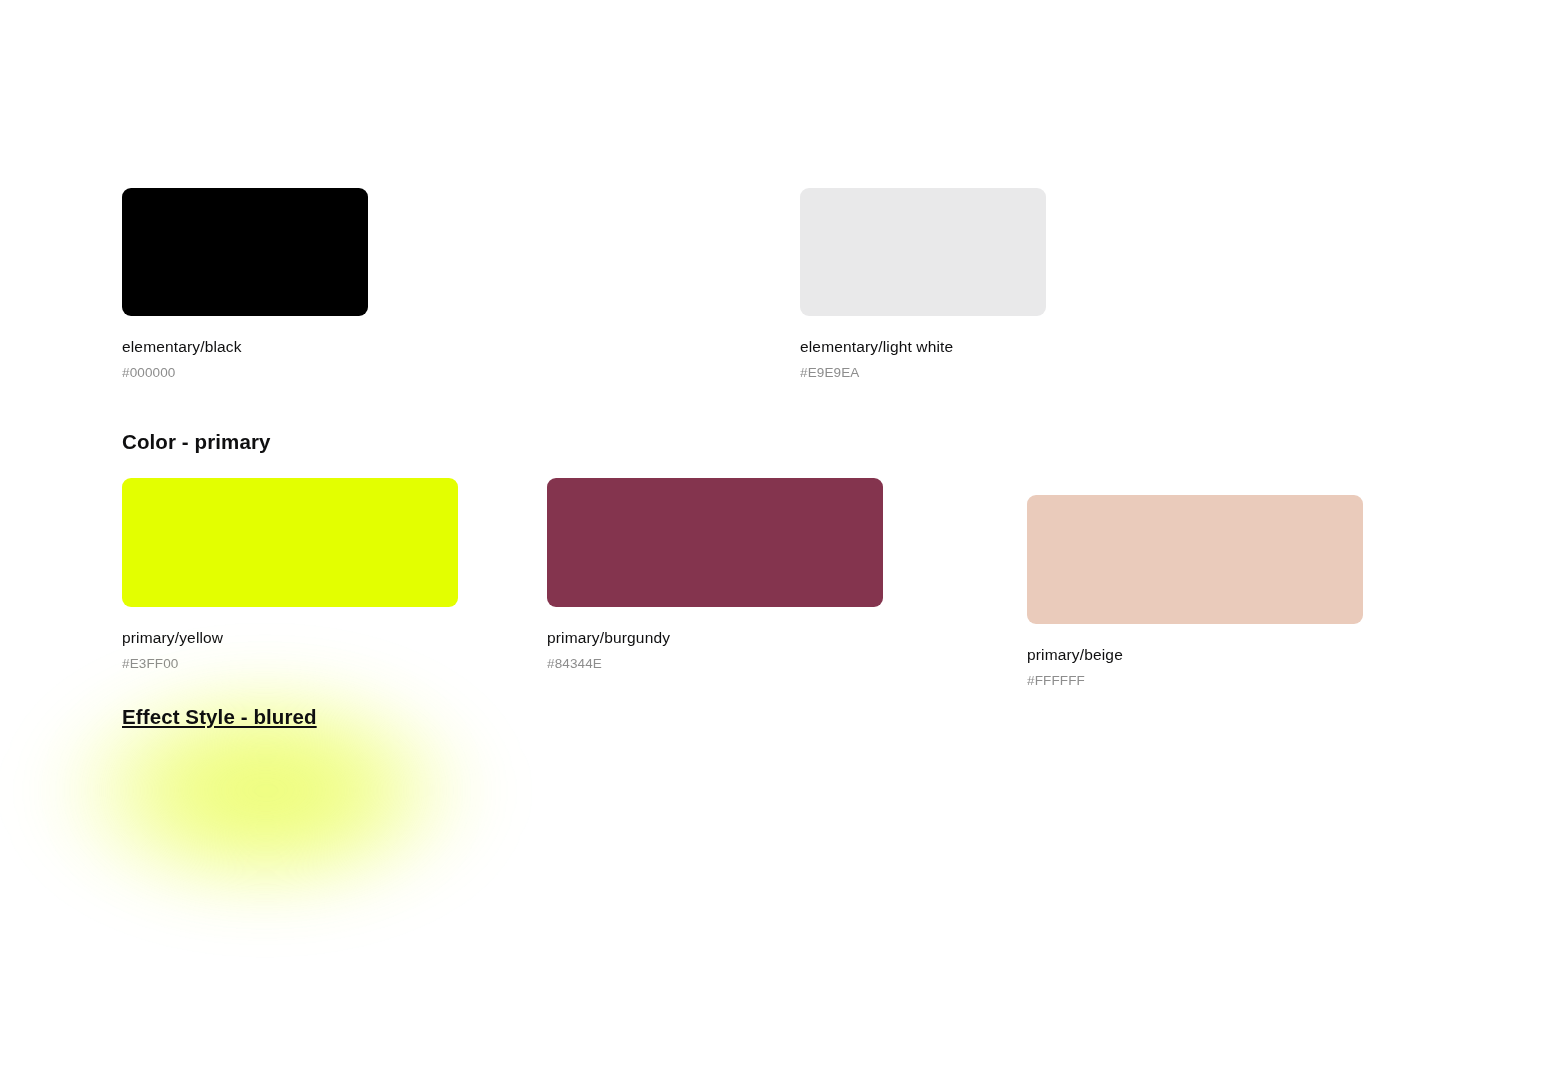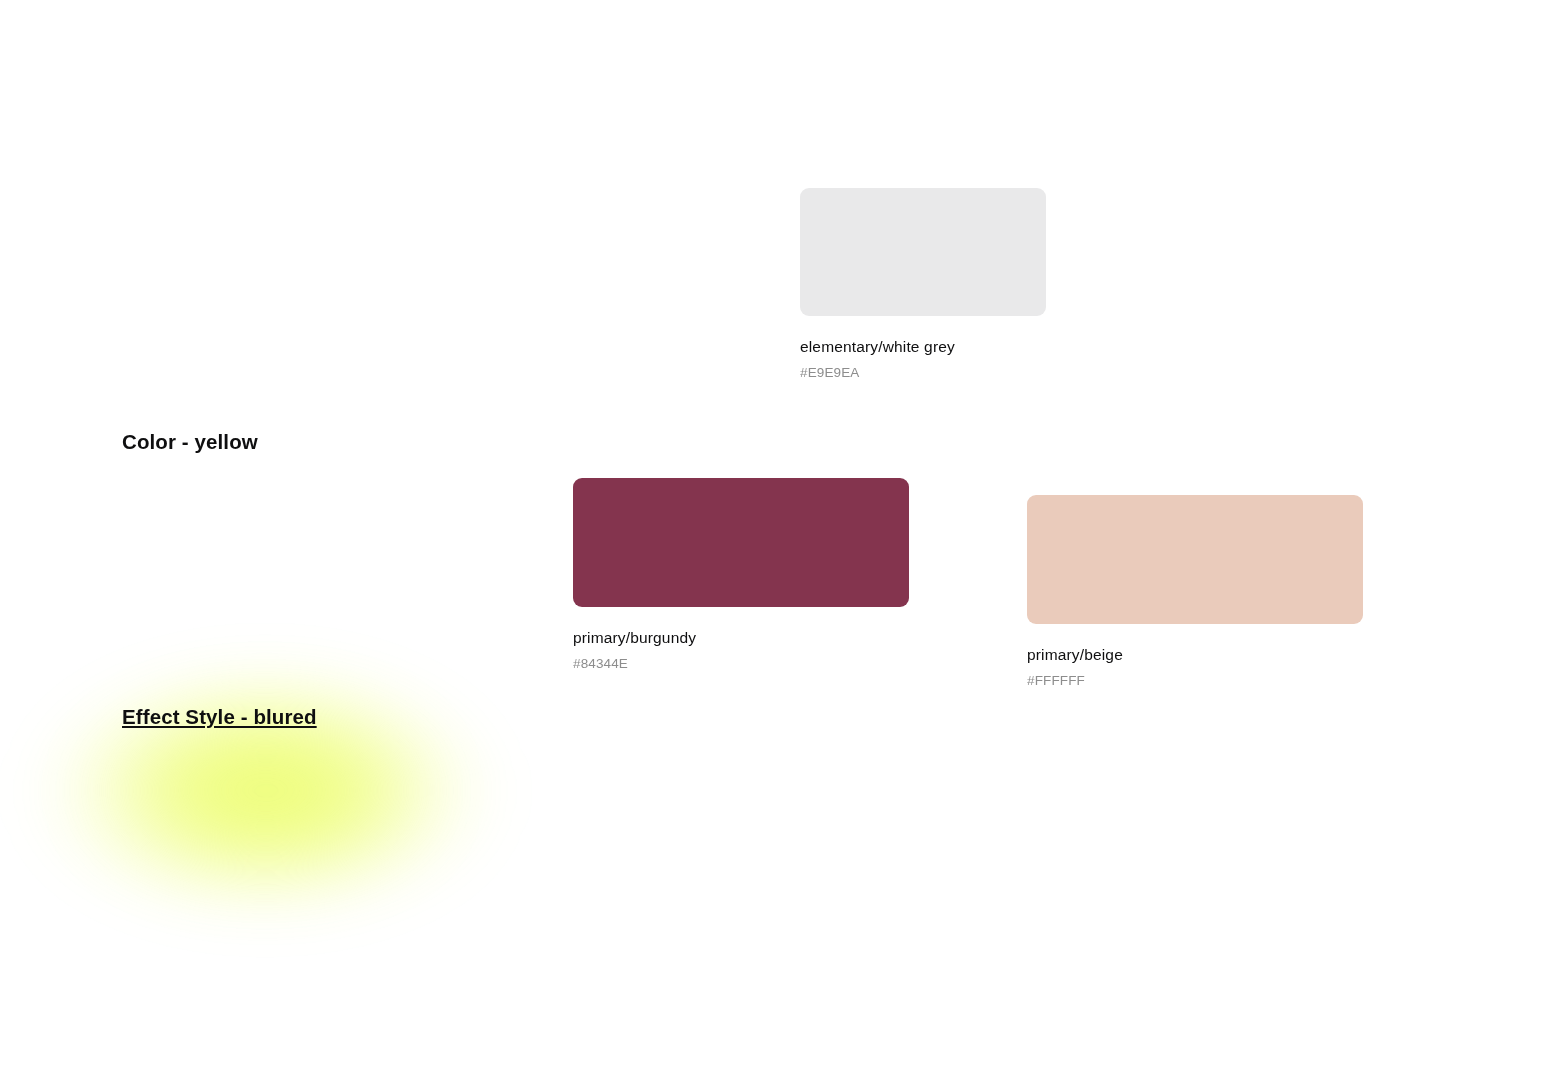--- a/index.html
+++ b/index.html
@@ -88,33 +88,43 @@
         rgba(232, 252, 92, 0) 100%);
     filter: blur(34px);
     pointer-events: none;
   }
 </style>
 </head>
 <body>
 
 <div class="canvas">
 
+  <div class="swatch-group" style="left:122px; top:188px;">
+    <div class="swatch-chip" style="width:246px; height:128px; background:#000000;"></div>
+    <div class="swatch-name">elementary/black</div>
+    <div class="swatch-hex">#000000</div>
+  </div>
 
 
   <div class="swatch-group" style="left:800px; top:188px;">
     <div class="swatch-chip" style="width:246px; height:128px; background:#E9E9EA;"></div>
-    <div class="swatch-name">elementary/white grey</div>
+    <div class="swatch-name">elementary/light white</div>
     <div class="swatch-hex">#E9E9EA</div>
   </div>
 
 
-  <div class="section-heading" style="left:122px; top:430px;">Color - yellow</div>
+  <div class="section-heading" style="left:122px; top:430px;">Color - primary</div>
 
+  <div class="swatch-group" style="left:122px; top:478px;">
+    <div class="swatch-chip" style="width:336px; height:129px; background:#E3FF00;"></div>
+    <div class="swatch-name">primary/yellow</div>
+    <div class="swatch-hex">#E3FF00</div>
+  </div>
 
-  <div class="swatch-group" style="left:573px; top:478px;">
+  <div class="swatch-group" style="left:547px; top:478px;">
     <div class="swatch-chip" style="width:336px; height:129px; background:#84344E;"></div>
     <div class="swatch-name">primary/burgundy</div>
     <div class="swatch-hex">#84344E</div>
   </div>
 
   <div class="swatch-group" style="left:1027px; top:495px;">
     <div class="swatch-chip" style="width:336px; height:129px; background:#EACBBB;"></div>
     <div class="swatch-name">primary/beige</div>
     <div class="swatch-hex">#FFFFFF</div>
   </div>

